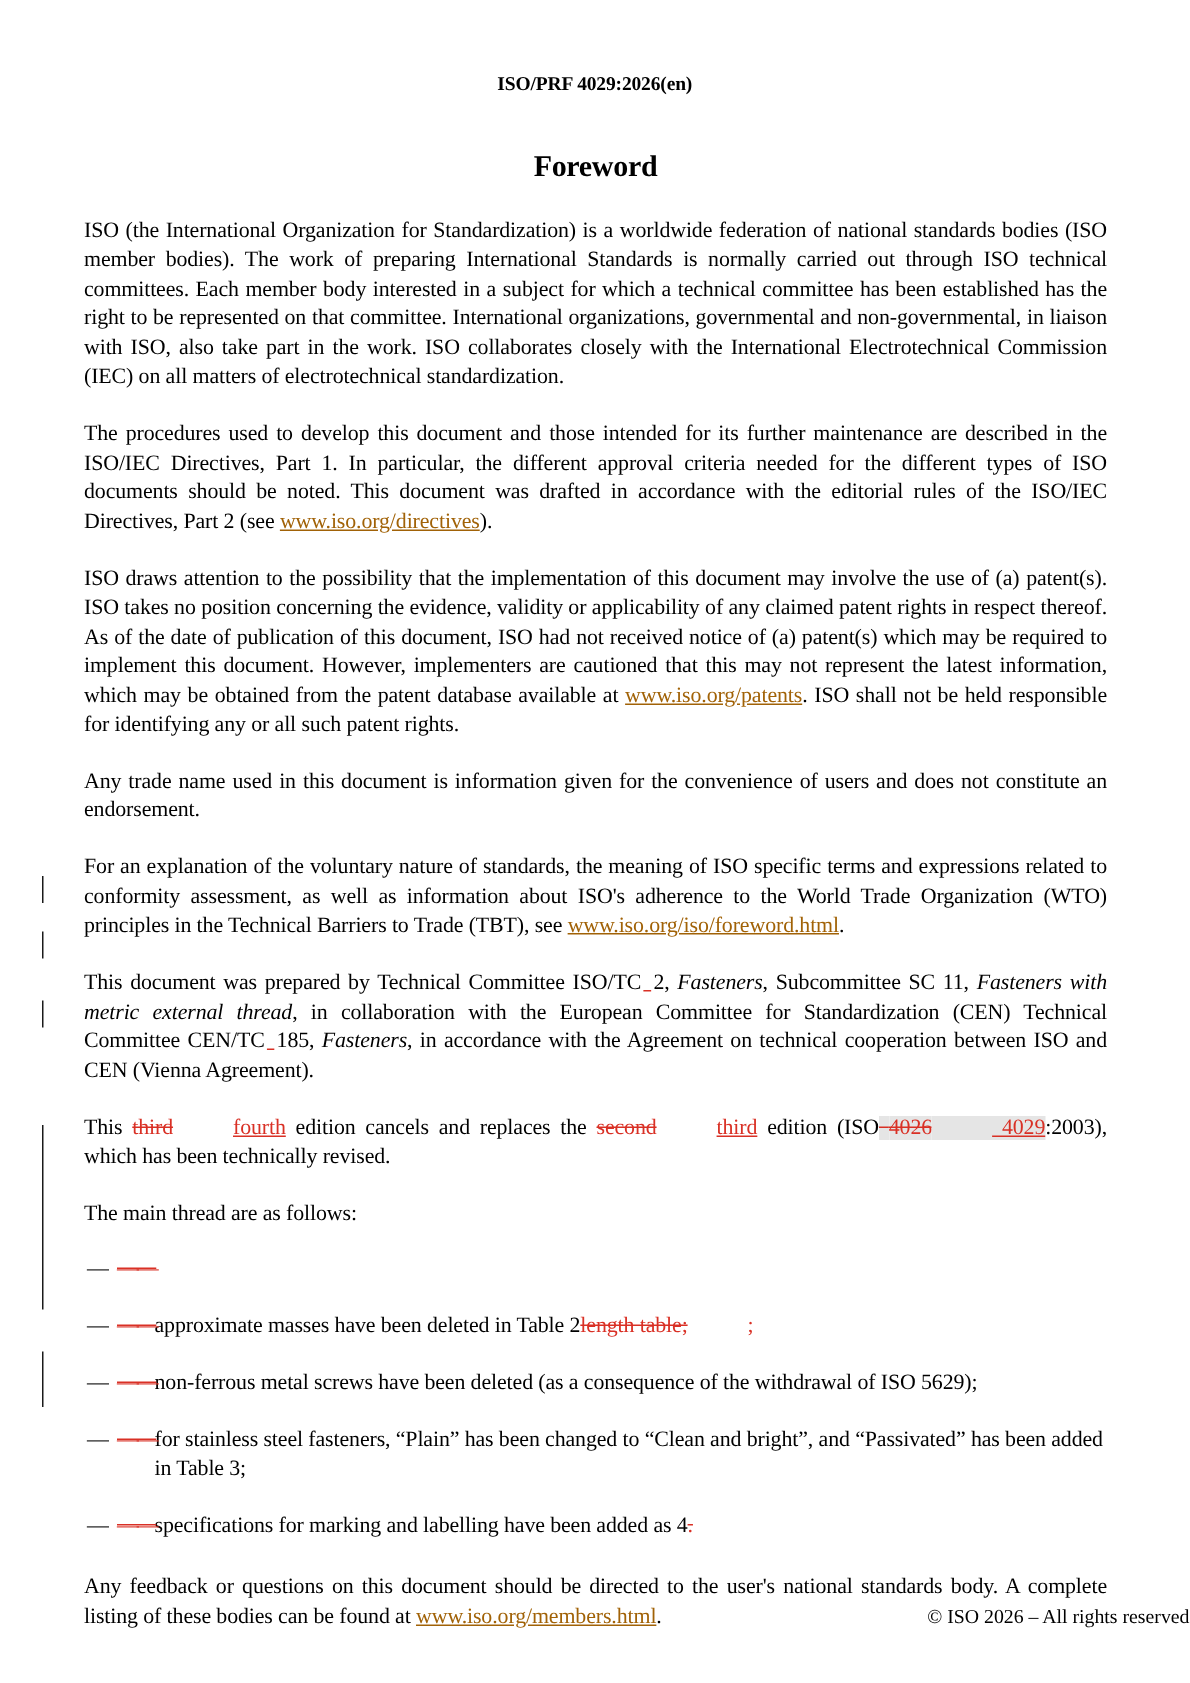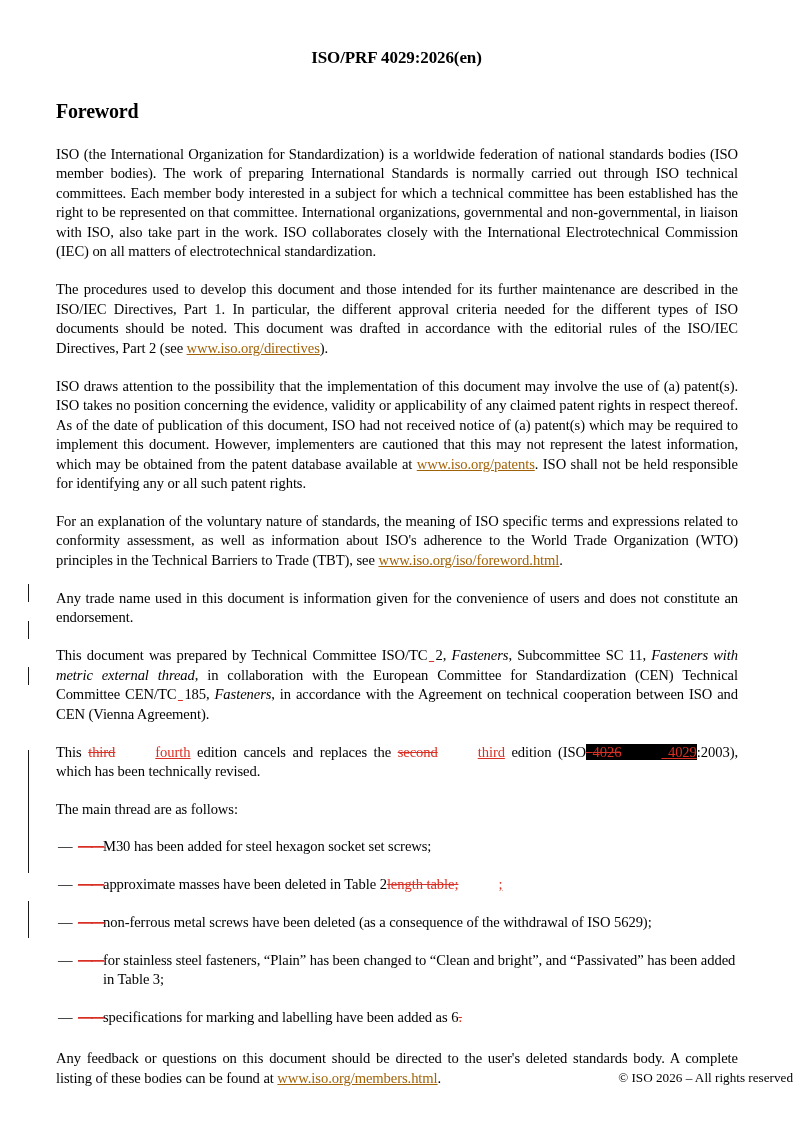--- a/index.html
+++ b/index.html
@@ -23,37 +23,38 @@
   }
 
   
   .doc-header {
     position: absolute;
     top: 48px;
     left: 0;
     width: 793px;
     text-align: center;
     font-weight: bold;
-    font-size: 17px;
+    font-size: 13px;
     letter-spacing: -0.1px;
   }
 
   
   .content {
     position: absolute;
     top: 100px;
     left: 56px;
     width: 682px;
   }
 
   h1.foreword-title {
     font-size: 20px;
     font-weight: bold;
     margin: 0 0 22px 0;
     letter-spacing: -0.2px;
+    text-align: center;
   }
 
   p.para {
     margin: 0 0 18.5px 0;
     font-size: 14.6px;
     line-height: 1.335;
     text-align: justify;
     text-justify: inter-word;
     letter-spacing: -0.08px;
   }
@@ -72,21 +73,21 @@
   .del {
     color: #d93025;
     text-decoration: line-through;
   }
   .ins {
     color: #d93025;
     text-decoration: underline;
     padding-left: 40px;
   }
   .hl {
-    background-color: #000000;
+    background-color: #e5e5e5;
     margin-top: 36px;
   }
   .ins-sp {
     color: #d93025;
     text-decoration: underline;
     padding: 0 1.5px;
   }
 
   
   ul.change-list {
@@ -156,49 +157,49 @@
   <div class="content">
 
     <h1 class="foreword-title">Foreword</h1>
 
     <p class="para">ISO (the International Organization for Standardization) is a worldwide federation of national standards bodies (ISO member bodies). The work of preparing International Standards is normally carried out through ISO technical committees. Each member body interested in a subject for which a technical committee has been established has the right to be represented on that committee. International organizations, governmental and non-governmental, in liaison with ISO, also take part in the work. ISO collaborates closely with the International Electrotechnical Commission (IEC) on all matters of electrotechnical standardization.</p>
 
     <p class="para"><span>The procedures used to develop this document and those intended for its further maintenance are described in the ISO/IEC Directives, Part 1. In particular, the different approval criteria needed for the different types of ISO documents should be noted. This document was drafted in accordance with the editorial rules of the ISO/IEC Directives, Part 2 (see </span><a class="link" href="#">www.iso.org/directives</a><span>).</span></p>
 
     <p class="para"><span>ISO draws attention to the possibility that the implementation of this document may involve the use of (a) patent(s). ISO takes no position concerning the evidence, validity or applicability of any claimed patent rights in respect thereof. As of the date of publication of this document, ISO had not received notice of (a) patent(s) which may be required to implement this document. However, implementers are cautioned that this may not represent the latest information, which may be obtained from the patent database available at </span><a class="link" href="#">www.iso.org/patents</a><span>. ISO shall not be held responsible for identifying any or all such patent rights.</span></p>
 
+    <p class="para">Any trade name used in this document is information given for the convenience of users and does not constitute an endorsement.</p>
+
     <p class="para"><span>For an explanation of the voluntary nature of standards, the meaning of ISO specific terms and expressions related to conformity assessment, as well as information about ISO's adherence to the World Trade Organization (WTO) principles in the Technical Barriers to Trade (TBT), see </span><a class="link" href="#">www.iso.org/iso/foreword.html</a><span>.</span></p>
 
-    <p class="para">Any trade name used in this document is information given for the convenience of users and does not constitute an endorsement.</p>
-
     <p class="para"><span>This document was prepared by Technical Committee ISO/TC</span><span class="ins-sp"> </span><span>2, </span><i>Fasteners</i><span>, Subcommittee SC 11, </span><i>Fasteners with metric external thread</i><span>, in collaboration with the European Committee for Standardization (CEN) Technical Committee CEN/TC</span><span class="ins-sp"> </span><span>185, </span><i>Fasteners</i><span>, in accordance with the Agreement on technical cooperation between ISO and CEN (Vienna Agreement).</span></p>
 
     <p class="para"><span>This </span><span class="del">third</span><span class="ins">fourth</span><span> edition cancels and replaces the </span><span class="del">second</span><span class="ins">third</span><span> edition (ISO</span><span class="del hl"> </span><span class="del hl">4026</span><span class="ins hl"> 4029</span><span>:2003), which has been technically revised.</span></p>
 
     <p class="para tight">The main thread are as follows:</p>
 
     <ul class="change-list">
       <li>
-        <span class="bullet-dash">—</span><span class="bullet-deltab">——</span><span>M30 has been added for steel hexagon socket set screws;</span><span class="del"></span><span class="ins"></span>
+        <span class="bullet-dash">—</span><span class="bullet-deltab">——</span><span class="del"></span><span class="ins"></span>
       </li>
       <li>
         <span class="bullet-dash">—</span><span class="bullet-deltab">——</span><span>approximate masses have been deleted in Table 2</span><span class="del">length table;</span><span class="ins">;</span>
       </li>
       <li>
         <span class="bullet-dash">—</span><span class="bullet-deltab">——</span><span>non-ferrous metal screws have been deleted (as a consequence of the withdrawal of ISO 5629);</span><span class="del"></span><span class="ins"></span>
       </li>
       <li>
         <span class="bullet-dash">—</span><span class="bullet-deltab">——</span><span>for stainless steel fasteners, “Plain” has been changed to “Clean and bright”, and “Passivated” has been added in Table 3;</span><span class="del"></span><span class="ins"></span>
       </li>
       <li style="margin-bottom:22px;">
-        <span class="bullet-dash">—</span><span class="bullet-deltab">——</span><span>specifications for marking and labelling have been added as 6</span><span class="del">.</span><span class="ins"></span>
+        <span class="bullet-dash">—</span><span class="bullet-deltab">——</span><span>specifications for marking and labelling have been added as 4</span><span class="del">.</span><span class="ins"></span>
       </li>
     </ul>
 
-    <p class="para"><span>Any feedback or questions on this document should be directed to the user's deleted standards body. A complete listing of these bodies can be found at </span><a class="link" href="#">www.iso.org/members.html</a><span>.</span></p>
+    <p class="para"><span>Any feedback or questions on this document should be directed to the user's national standards body. A complete listing of these bodies can be found at </span><a class="link" href="#">www.iso.org/members.html</a><span>.</span></p>
 
   </div>
 
   <div class="doc-footer">
     <span>© ISO 2026 – All rights reserved</span>
   </div>
 
 </div>
 
 </body></html>

